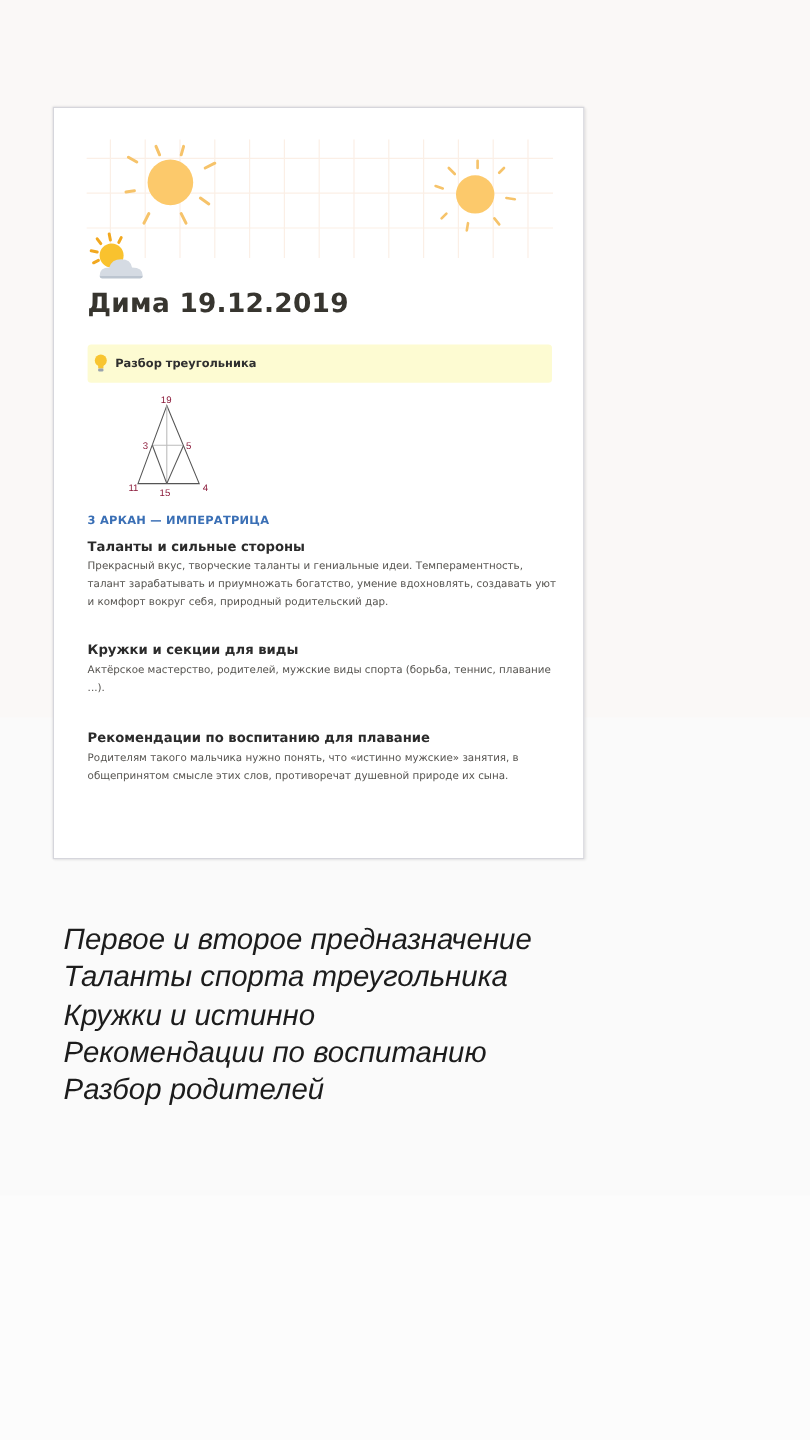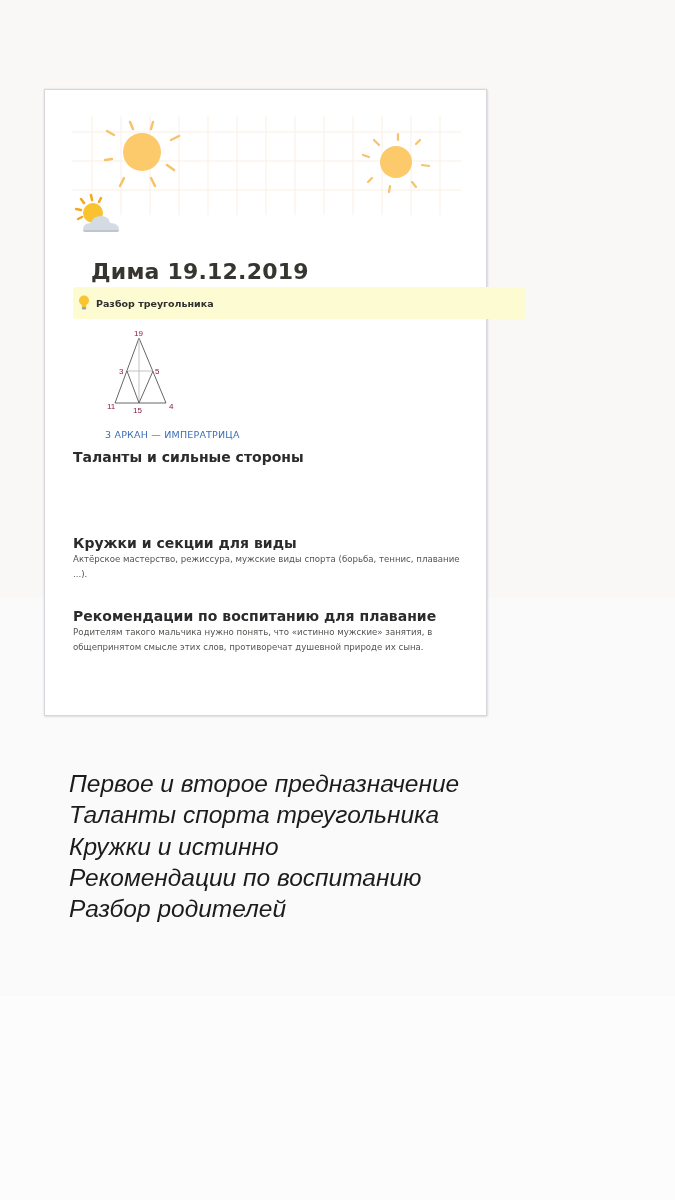--- a/index.html
+++ b/index.html
@@ -14,43 +14,43 @@
 
   .card {
     position: absolute; left: 44px; top: 89px; width: 441px; height: 625px;
     background: #ffffff;
     border: 1px solid #d6d6dc;
     box-shadow: 0 0 2px rgba(0,0,0,0.12), 1px 1px 2px rgba(0,0,0,0.08);
   }
   .banner { position: absolute; left: 27px; top: 26px; width: 389px; height: 99px; }
   .weather-icon { position: absolute; left: 28px; top: 102px; width: 52px; height: 42px; }
   .title {
-    position: absolute; left: 28px; top: 151px; margin: 18px;
+    position: absolute; left: 28px; top: 151px; margin: 0;
     font-size: 22px; font-weight: bold; color: #37352f; letter-spacing: 0.2px;
   }
   .callout {
-    position: absolute; left: 28px; top: 197px; width: 453px; height: 32px;
+    position: absolute; left: 28px; top: 197px; width: 387px; height: 32px;
     background: #fdfbd2; border-radius: 3px;
     display: flex; align-items: center;
   }
   .callout .bulb { width: 12px; height: 16px; margin-left: 5px; margin-right: 6px; }
   .callout .label { font-size: 9.5px; font-weight: bold; color: #2f2f2f; }
   .triangle { position: absolute; left: 58px; top: 239px; width: 80px; height: 90px; }
   .arcana {
-    position: absolute; left: 28px; top: 339px; font-size: 9.5px; font-weight: normal;
-    color: #3a6fb5; letter-spacing: 0.2px; margin-left: 32px;
+    position: absolute; left: 28px; top: 339px; font-size: 9.5px; font-weight: bold;
+    color: #3a6fb5; letter-spacing: 0.2px;
   }
-  .section-title { position: absolute; left: 28px; font-size: 14px; font-weight: bold; color: #2b2b2b; }
+  .section-title { position: absolute; left: 28px; font-size: 11px; font-weight: bold; color: #2b2b2b; }
   .section-text {
     position: absolute; left: 28px; width: 395px; font-size: 8.6px; line-height: 15px; color: #55534f;
   }
   .agenda {
     position: absolute; left: 53px; top: 768px;
     font-family: "Liberation Sans", sans-serif; font-style: italic;
-    font-size: 24.5px; line-height: 31.3px; color: #1c1c1c; margin-left: 16px;
+    font-size: 24.5px; line-height: 31.3px; color: #1c1c1c;
   }
   .agenda div { white-space: nowrap; }
 </style>
 </head>
 <body>
 
 <div class="top-band"></div>
 <div class="mid-band"></div>
 <div class="bottom-band"></div>
 
@@ -137,23 +137,24 @@
       <text x="52" y="45">5</text>
       <text x="4" y="80">11</text>
       <text x="30" y="84">15</text>
       <text x="66" y="80">4</text>
     </g>
   </svg>
 
   <div class="arcana">3 АРКАН — ИМПЕРАТРИЦА</div>
 
   <div class="section-title" style="top:359px">Таланты и сильные стороны</div>
+  <div class="section-text" style="top:375px">Прекрасный вкус, творческие таланты и гениальные идеи. Темпераментность, талант зарабатывать и приумножать богатство, умение вдохновлять, создавать уют и комфорт вокруг себя, природный родительский дар.</div>
 
   <div class="section-title" style="top:445px">Кружки и секции для виды</div>
-  <div class="section-text" style="top:462px">Актёрское мастерство, режиссура, мужские виды спорта (борьба, теннис, плавание ...).</div>
+  <div class="section-text" style="top:462px">Актёрское мастерство, родителей, мужские виды спорта (борьба, теннис, плавание ...).</div>
 
   <div class="section-title" style="top:518px">Рекомендации по воспитанию для плавание</div>
   <div class="section-text" style="top:535px">Родителям такого мальчика нужно понять, что «истинно мужские» занятия, в общепринятом смысле этих слов, противоречат душевной природе их сына.</div>
 </div>
 
 <div class="agenda">
   <div>Первое и второе предназначение</div>
   <div>Таланты спорта треугольника</div>
   <div>Кружки и истинно</div>
   <div>Рекомендации по воспитанию</div>

